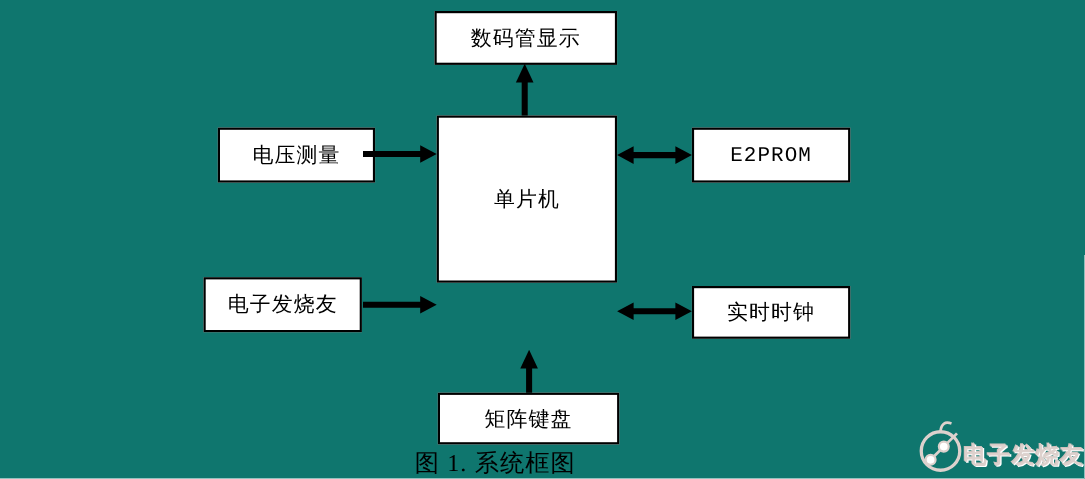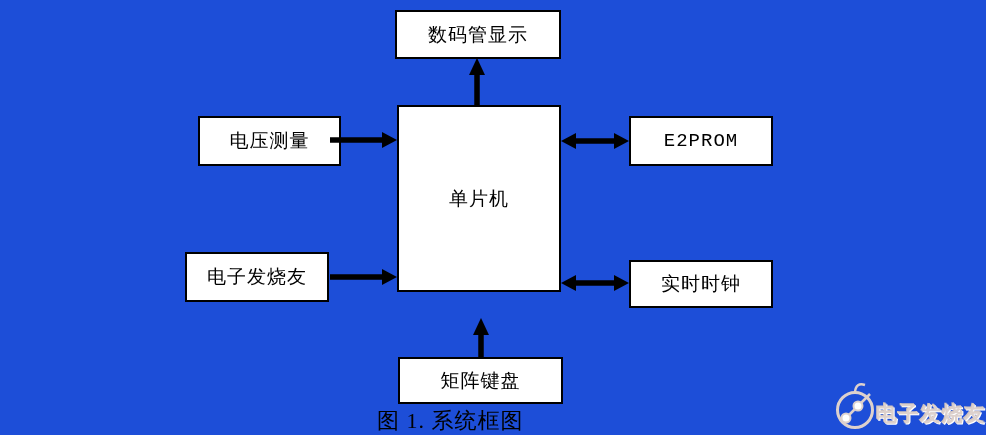--- a/index.html
+++ b/index.html
@@ -1,38 +1,38 @@
 <!DOCTYPE html>
 <html><head>
 <meta charset="utf-8">
 <style>
   html, body { margin: 0; padding: 0; background: #ffffff; }
   .canvas {
     position: relative;
     width: 986px;
     height: 435px;
-    background: #1d4ed8;
+    background: #0f766e;
     font-family: "Liberation Serif", "DejaVu Serif", serif;
     color: #000;
     overflow: hidden;
   }
   .box {
     position: absolute;
     box-sizing: border-box;
     border: 2px solid #000;
     background: #fff;
     display: flex;
     align-items: center;
     justify-content: center;
     font-size: 19px;
     letter-spacing: 1px;
     white-space: nowrap;
   }
   .box-display   { left: 395px; top: 10px;  width: 166px; height: 49px; }
-  .box-mcu       { left: 397px; top: 105px; width: 164px; height: 187px; }
+  .box-mcu       { left: 397px; top: 105px; width: 164px; height: 152px; }
   .box-voltage   { left: 186px; top: 116px; width: 143px; height: 50px; margin-left: 12px; }
   .box-frequency { left: 185px; top: 252px; width: 144px; height: 50px; }
   .box-e2prom    { left: 629px; top: 116px; width: 144px; height: 50px; font-family: Liberation Mono, monospace; }
   .box-rtc       { left: 629px; top: 260px; width: 144px; height: 48px; }
   .box-keypad    { left: 398px; top: 357px; width: 165px; height: 47px; }
   .arrows {
     position: absolute;
     left: 0; top: 0;
     pointer-events: none;
   }

